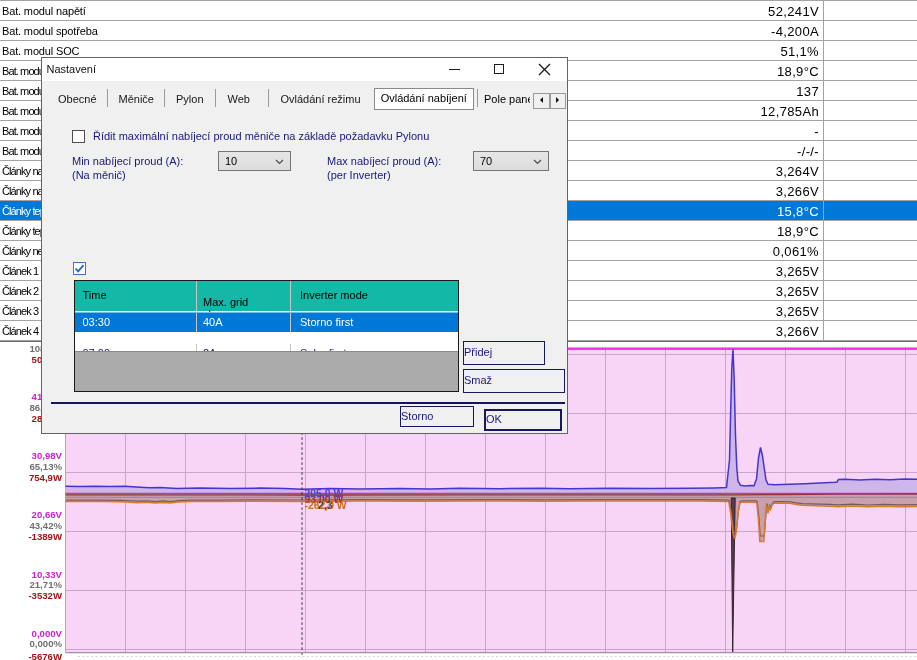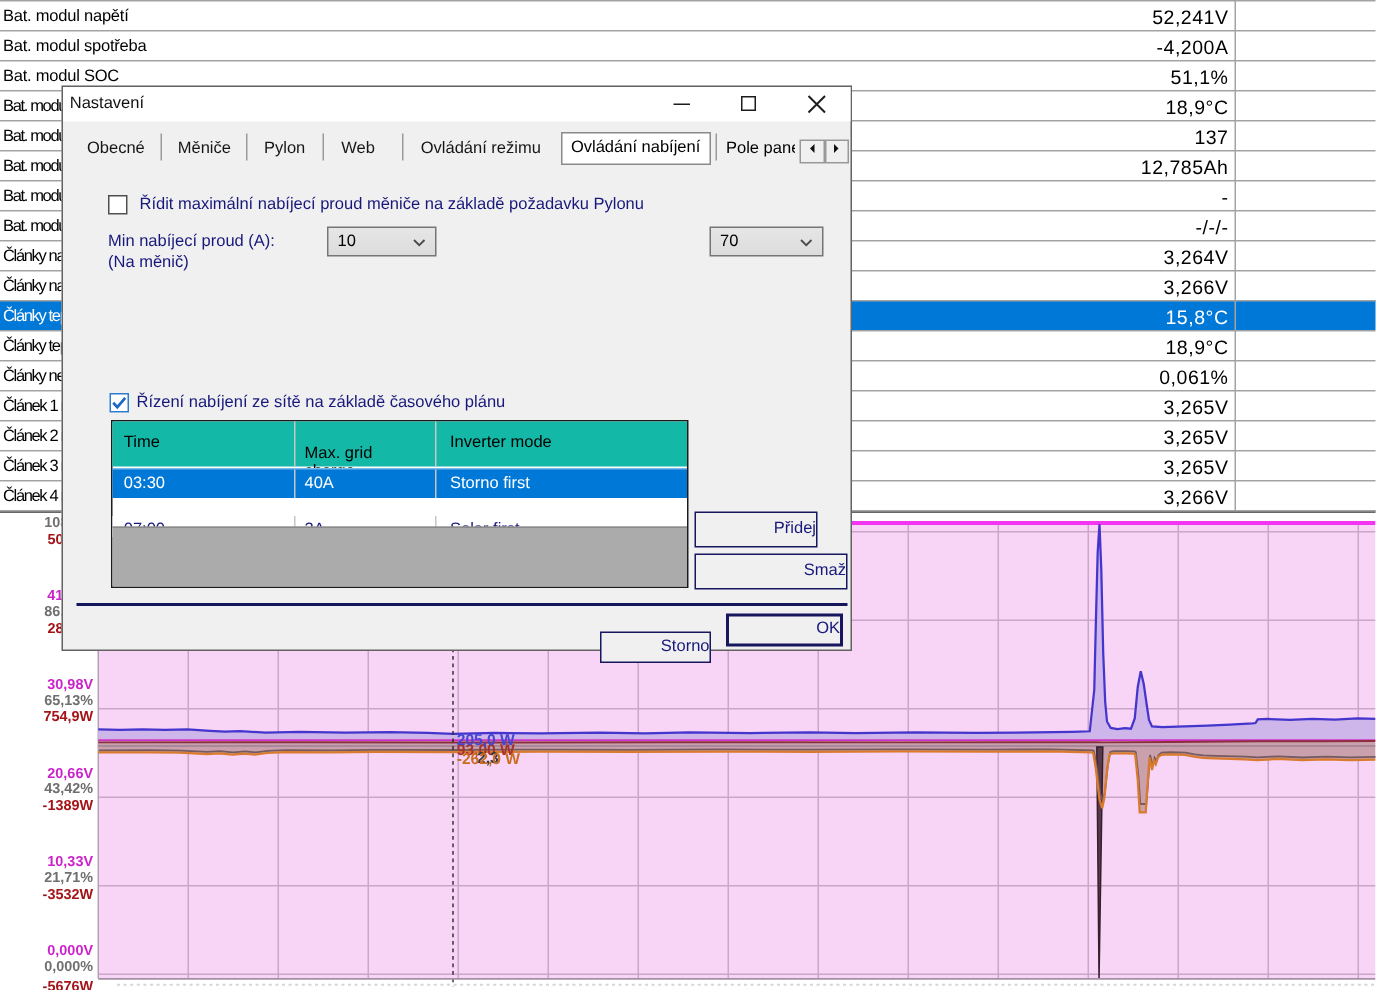--- a/index.html
+++ b/index.html
@@ -43,21 +43,21 @@
 .grow{position:absolute;left:0;width:383px;height:20px}
 .r1{top:30.5px;background:#0078d7;color:#fff;border-top:1px solid #79b8e8}
 .r2{top:63px;background:#fff;color:#17177c;height:14px}
 #gfill{position:absolute;left:0;top:70px;width:383px;height:40px;background:#ababab;
  border-top:1px solid #8a8a8a}
 .gc{position:absolute;top:0;height:100%;line-height:19px;white-space:nowrap}
 .c1{left:0;width:122.5px;padding-left:8px;border-right:1px solid #c6c6c6}
 .c2{left:122.5px;width:94px;padding-left:6px;border-right:1px solid #c6c6c6}
 .c3{left:216.5px;width:166.5px;padding-left:9px}
 .nbtn{position:absolute;background:#f0f0f0;border:1.4px solid #17175f;color:#17177c;
- text-align:right}
+ text-align:left}
 #hr2{position:absolute;left:8.5px;top:344.3px;width:514px;height:1.6px;background:#15155e}
 </style></head>
 <body>
 
 <svg id="chart" width="917" height="660" viewBox="0 0 917 660">
  <rect x="65.5" y="347.3" width="851.5" height="305" fill="#f8d4f6"></rect>
  <g stroke="#c9a6ca" stroke-width="1">
       <line x1="125.5" y1="347.3" x2="125.5" y2="652.3"></line>
       <line x1="185.5" y1="347.3" x2="185.5" y2="652.3"></line>
       <line x1="245.5" y1="347.3" x2="245.5" y2="652.3"></line>
@@ -220,30 +220,30 @@
  <div class="spin" style="left:507.5px"><svg width="7" height="8" viewBox="0 0 7 8">
         <path d="M2,1 L5,4 L2,7 Z" fill="#111"></path>
       </svg></div>
 
  <div class="cb" style="left:30px;top:72px"></div>
  <div class="nvy" style="left:51px;top:72px;height:13px;line-height:13px">Řídit maximální nabíjecí proud měniče na základě požadavku Pylonu</div>
  <div class="nvy" style="left:30px;top:95.5px;line-height:14px">Min nabíjecí proud (A):<br>(Na měnič)</div>
  <div class="dd" style="left:176px;width:73px">10<svg class="chev" width="9" height="6" viewBox="0 0 9 6">
         <path d="M1,1 L4.5,4.5 L8,1" stroke="#4a4a4a" stroke-width="1.2" fill="none"></path>
       </svg></div>
+ <div class="nvy" style="left:285px;top:95.5px;line-height:14px">Max nabíjecí proud (A):<br>(per Inverter)</div>
  <div class="dd" style="left:431px;width:76px">70<svg class="chev" width="9" height="6" viewBox="0 0 9 6">
         <path d="M1,1 L4.5,4.5 L8,1" stroke="#4a4a4a" stroke-width="1.2" fill="none"></path>
       </svg></div>
 
  <div class="cb" style="left:30.5px;top:203.5px;border-color:#2b7bd0">
       <svg width="11" height="11" viewBox="0 0 11 11">
         <path d="M1.5,5.5 L4.2,8.4 L9.5,2.2" stroke="#1c68c4" stroke-width="1.8" fill="none"></path>
       </svg>
     </div>
- <div class="nvy" style="left:49px;top:204px;height:13px;line-height:13px">Řízení nabíjení ze sítě na základě časového plánu</div>
 
  <div id="grid">
   <div id="ghead">
    <div class="gc c1" style="line-height:29px">Time</div>
    <div class="gc c2" style="padding-top:15px;line-height:12px">Max. grid<br>charge</div>
    <div class="gc c3" style="line-height:29px">Inverter mode</div>
   </div>
   <div class="grow r1">
    <div class="gc c1">03:30</div>
         <div class="gc c2">40A</div>
@@ -253,14 +253,14 @@
    <div class="gc c1">07:00</div>
         <div class="gc c2">2A</div>
         <div class="gc c3">Solar first</div>
   </div>
   <div id="gfill"></div>
  </div>
 
  <div class="nbtn" style="left:421px;top:282.5px;width:82px;height:24px;line-height:21px">Přidej</div>
  <div class="nbtn" style="left:421px;top:310.5px;width:102px;height:24px;line-height:21px">Smaž</div>
  <div id="hr2"></div>
- <div class="nbtn" style="left:358px;top:363px;width:74px;height:21px;line-height:18px">Storno</div>
+ <div class="nbtn" style="left:358px;top:348px;width:74px;height:21px;line-height:18px">Storno</div>
  <div class="nbtn" style="left:442px;top:351px;width:78px;height:21.5px;line-height:17px;border-width:2.2px">OK</div>
 </div>
 </body></html>

